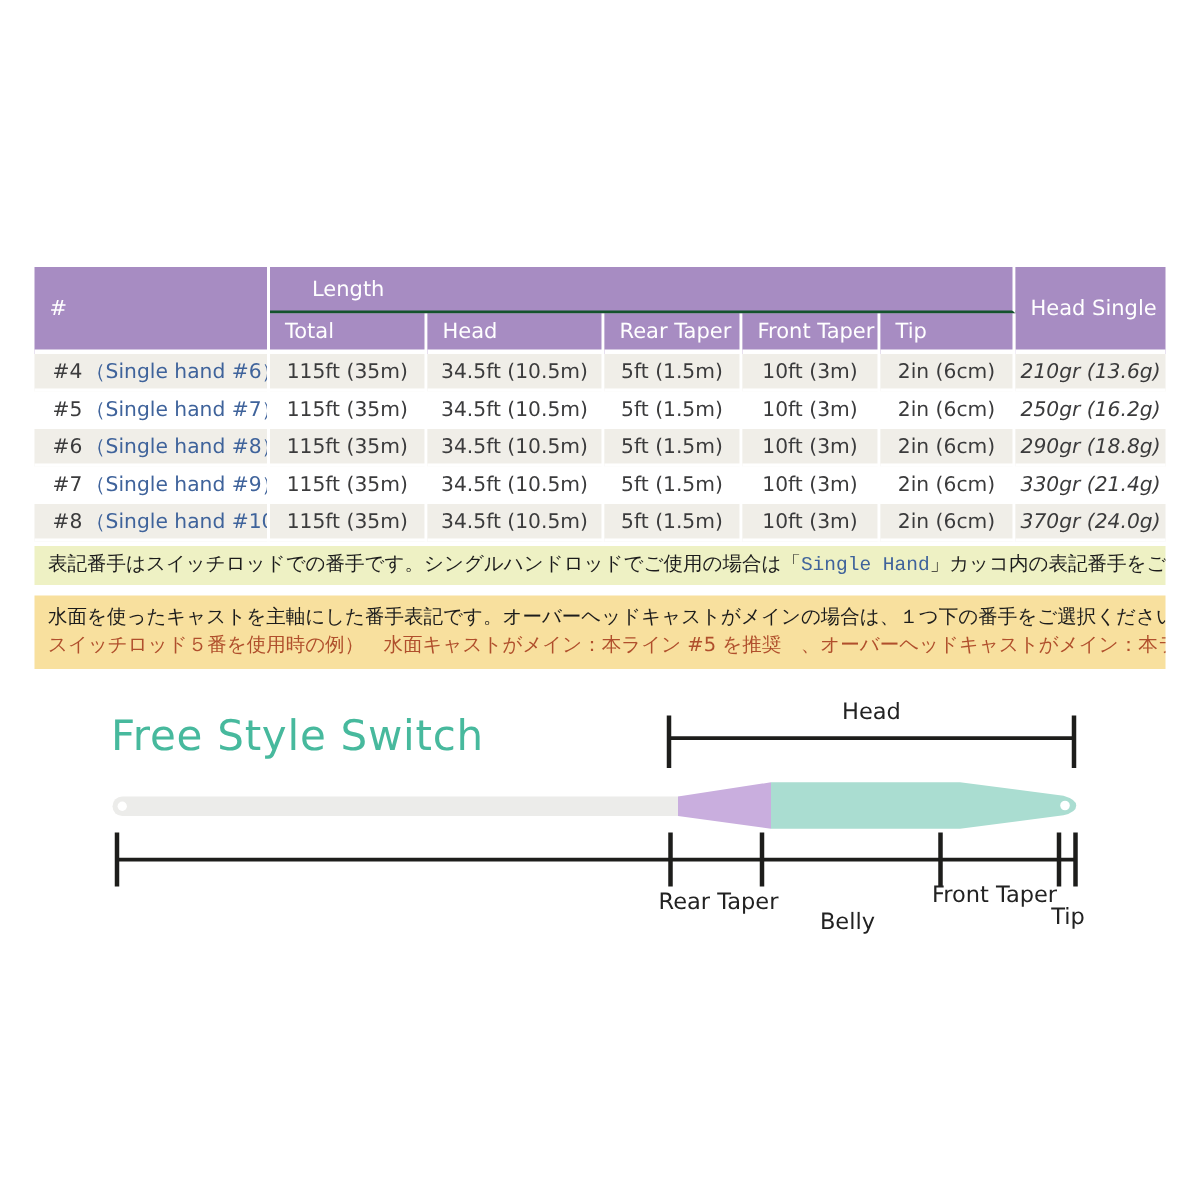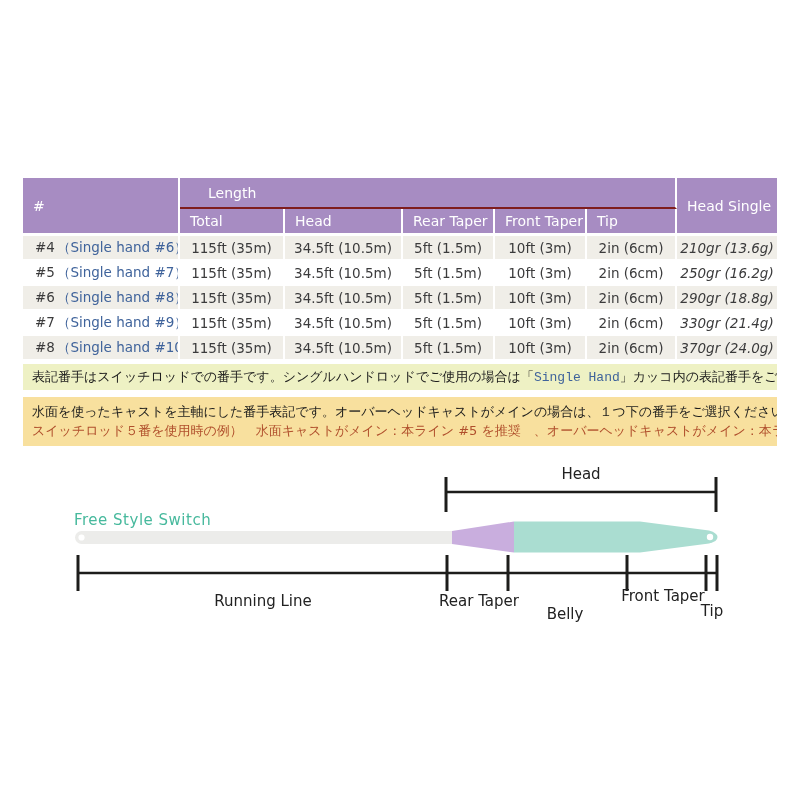--- a/index.html
+++ b/index.html
@@ -25,21 +25,21 @@
   
   table.spec{border-collapse:separate;border-spacing:0;width:754px;table-layout:fixed;}
   table.spec th{
     background:var(--header-purple);color:#ffffff;font-weight:normal;
     text-align:left;font-size:14px;padding:0 0 0 10px;
     border-right:2px solid #ffffff;
   }
   table.spec thead tr.r1 th{height:31px;}
   table.spec thead tr.r2 th{height:27px;}
   table.spec th.span2{border-bottom:3px solid #ffffff;}
-  table.spec th.len{border-bottom:2px solid #7f1d1d;padding-left:28px;}
+  table.spec th.len{border-bottom:2px solid #14532d;padding-left:28px;}
   table.spec thead tr.r2 th{border-bottom:3px solid #ffffff;}
   table.spec th.last{border-right:none;}
   table.spec td{
     font-size:13.5px;color:#3b3b3c;text-align:center;height:25px;
     background:#ffffff;border-right:2px solid #ffffff;border-bottom:2px solid #ffffff;
     padding:0;white-space:nowrap;overflow:hidden;
   }
   table.spec td.hand-cell{text-align:left;padding-left:12px;}
   table.spec td.last{border-right:none;font-style:italic;}
   table.spec tbody tr:nth-child(odd) td{background:var(--row-alt);}
@@ -53,23 +53,22 @@
   .note1 .hl{color:var(--single-hand-blue);font-family:Liberation Mono, monospace;}
   .note2{
     margin-top:7px;background:var(--note2-bg);padding:5px 0 6px 9px;font-size:13px;
   }
   .note2 .l1{color:#1c1c1c;line-height:19px;white-space:nowrap;overflow:hidden;}
   .note2 .l2{color:var(--note2-red);line-height:19px;white-space:nowrap;overflow:hidden;}
 
   
   .diagram{position:absolute;left:0;top:460px;width:800px;height:180px;}
   .dg-title{
-    position:absolute;left:74px;top:14px;font-size:15px;letter-spacing:.5px;
+    position:absolute;left:74px;top:14px;font-size:28px;letter-spacing:.5px;
     color:var(--title-teal);
-    margin-top:37px;
   }
   .dg-label{position:absolute;font-size:15px;color:#222222;text-align:center;white-space:nowrap;}
   .lbl-head{left:541px;top:5px;width:80px;}
   .lbl-running{left:183px;top:132px;width:160px;}
   .lbl-rear{left:420px;top:132px;width:118px;}
   .lbl-front{left:604px;top:127px;width:118px;}
   .lbl-belly{left:527px;top:145px;width:76px;}
   .lbl-tip{left:688px;top:142px;width:48px;}
   svg.profile{position:absolute;left:0;top:0;width:800px;height:180px;}
 </style>
@@ -178,18 +177,17 @@
     <line x1="78" y1="113" x2="718" y2="113" stroke="#1d1d1b" stroke-width="2.5"></line>
     <line x1="78" y1="95" x2="78" y2="131" stroke="#1d1d1b" stroke-width="3"></line>
     <line x1="447" y1="95" x2="447" y2="131" stroke="#1d1d1b" stroke-width="3"></line>
     <line x1="508" y1="95" x2="508" y2="131" stroke="#1d1d1b" stroke-width="3"></line>
     <line x1="627" y1="95" x2="627" y2="131" stroke="#1d1d1b" stroke-width="3"></line>
     <line x1="706" y1="95" x2="706" y2="131" stroke="#1d1d1b" stroke-width="3"></line>
     <line x1="717" y1="95" x2="717" y2="131" stroke="#1d1d1b" stroke-width="3"></line>
   </svg>
 
   <div class="dg-label lbl-head">Head</div>
-  <div class="dg-label lbl-running">Running Line</div>
   <div class="dg-label lbl-rear">Rear Taper</div>
   <div class="dg-label lbl-belly">Belly</div>
   <div class="dg-label lbl-front">Front Taper</div>
   <div class="dg-label lbl-tip">Tip</div>
 </div>
 
 </body></html>

